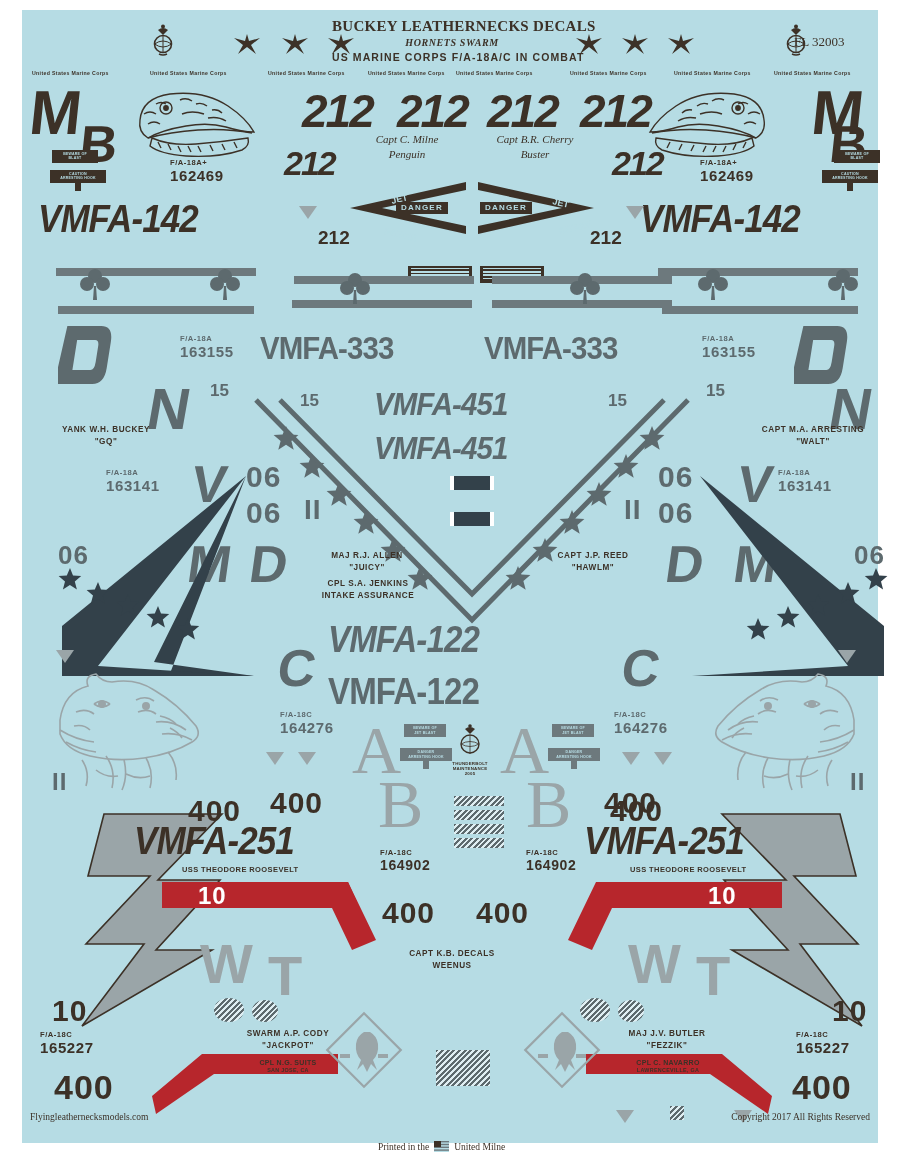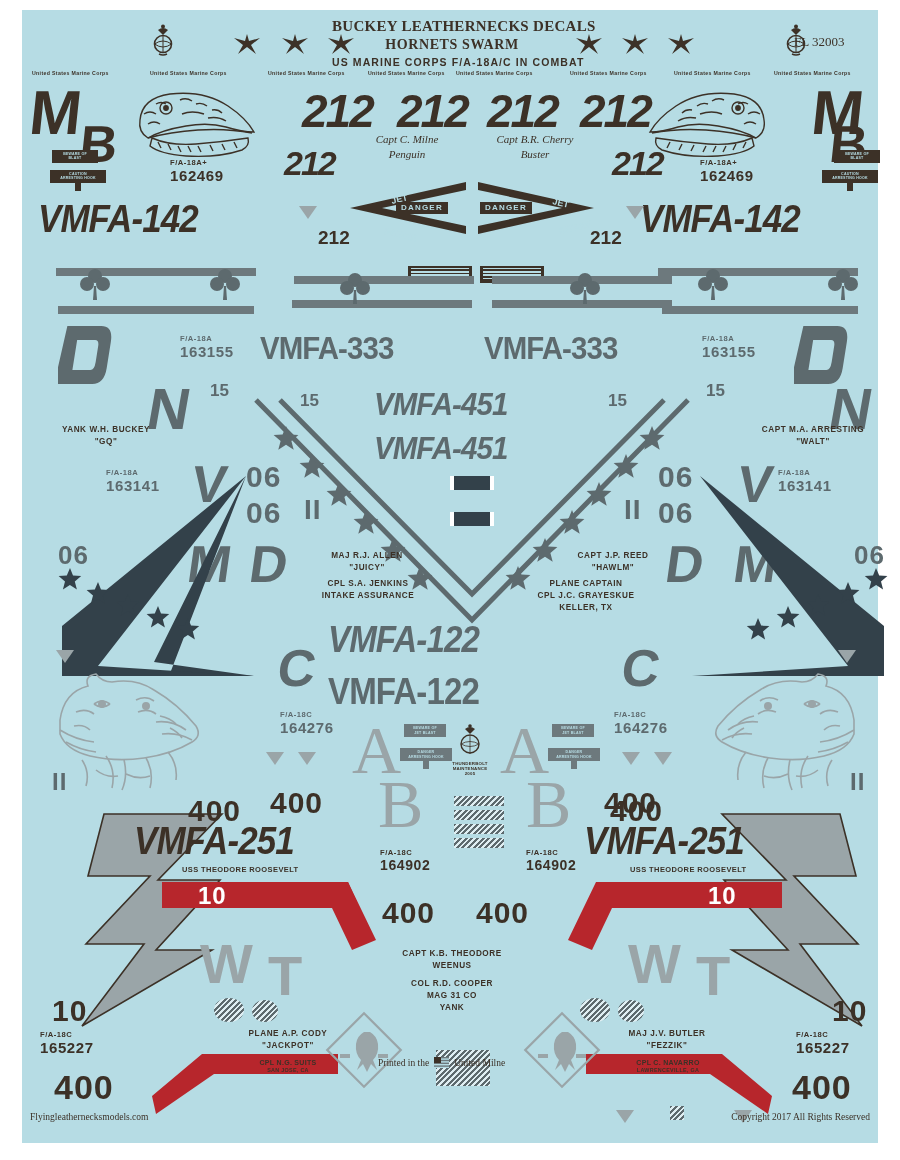--- a/index.html
+++ b/index.html
@@ -18,21 +18,21 @@
   .sq-title{font-size:40px;font-weight:700;font-style:italic;letter-spacing:-1px;line-height:1;white-space:nowrap;transform:scaleX(0.92);transform-origin:left center;}
   .sq-title2{font-size:40px;font-weight:700;letter-spacing:-1px;line-height:1;white-space:nowrap;transform:scaleX(0.92);transform-origin:left center;}
   .bignum{font-size:46px;font-weight:700;font-style:italic;line-height:1;letter-spacing:-2px;white-space:nowrap;}
   .midnum{font-size:34px;font-weight:700;font-style:italic;line-height:1;letter-spacing:-2px;}
   .smnum{font-size:19px;font-weight:700;line-height:1;letter-spacing:0px;}
   .tiny{font-size:7.5px;font-weight:700;letter-spacing:0.4px;line-height:1.25;white-space:nowrap;}
   .nano{font-size:4.4px;font-weight:700;letter-spacing:0.2px;line-height:1.15;white-space:nowrap;}
   .modex{font-size:24px;font-weight:700;line-height:1;letter-spacing:1px;}
   .bigletter{font-size:62px;font-weight:700;line-height:1;}
   .hdr1{font-size:15px;font-weight:600;letter-spacing:0.3px;white-space:nowrap;}
-  .hdr2{font-size:14px;font-weight:600;letter-spacing:0.6px;white-space:nowrap;}
+  .hdr2{font-size:10px;font-weight:600;font-style:italic;letter-spacing:0.6px;white-space:nowrap;}
   .hdr3{font-size:10.5px;font-weight:700;letter-spacing:1.1px;white-space:nowrap;}
   .usmc{font-size:5.2px;font-weight:700;letter-spacing:0.35px;white-space:nowrap;}
   .pilot{font-size:8.2px;font-weight:700;letter-spacing:0.55px;line-height:1.45;text-align:center;white-space:nowrap;}
   .pilot-s{font-size:5.4px;font-weight:700;letter-spacing:0.3px;line-height:1.35;text-align:center;white-space:nowrap;}
   .sername{font-size:11px;font-weight:600;letter-spacing:0.6px;line-height:1.2;white-space:nowrap;}
   .sertype{font-size:7.6px;font-weight:700;letter-spacing:0.5px;white-space:nowrap;}
   .scriptname{font-family:"Liberation Serif",serif;font-style:italic;font-size:11px;line-height:1.35;text-align:center;white-space:nowrap;}
   .footer{font-family:"Liberation Serif",serif;font-size:9.5px;color:#3c3127;white-space:nowrap;}
 
   .dangerbox{background:#3c3127;color:#b6dce4;font-size:8px;font-weight:700;letter-spacing:1.2px;padding:2px 5px;line-height:1;}
@@ -413,25 +413,22 @@
         </g>
       </svg>
     </div>
 
     <div class="abs pilot brown" style="left:280px;top:540px;width:130px;">
       <span>MAJ R.J. ALLEN</span><br><span>"JUICY"</span>
     </div>
     <div class="abs pilot brown" style="left:276px;top:568px;width:140px;">
       <span>CPL S.A. JENKINS</span><br><span>INTAKE ASSURANCE</span>
     </div>
-    <div class="abs pilot brown" style="left:526px;top:540px;width:130px;">
+    <div class="abs pilot brown" style="left:506px;top:540px;width:130px;">
       <span>CAPT J.P. REED</span><br><span>"HAWLM"</span>
-    </div>
-    <div class="abs pilot brown" style="left:486px;top:568px;width:156px;">
-      <span>PLANE CAPTAIN</span><br><span>CPL J.C. GRAYESKUE</span><br><span>KELLER, TX</span>
     </div>
 
     <div class="abs sq-title grey" style="left:306px;top:612px;font-size:36px;">VMFA-122</div>
     <div class="abs sq-title2 grey" style="left:306px;top:664px;font-size:36px;">VMFA-122</div>
 
     <div class="abs" style="left:258px;top:700px;">
       <div class="sertype grey">F/A-18C</div>
       <div class="sername grey" style="font-size:15px;">164276</div>
     </div>
     <div class="abs" style="left:592px;top:700px;">
@@ -595,28 +592,25 @@
     <div class="abs bigletter ltgrey" style="left:246px;top:938px;font-size:56px;">T</div>
     <div class="abs bigletter ltgrey" style="left:606px;top:926px;font-size:56px;">W</div>
     <div class="abs bigletter ltgrey" style="left:674px;top:938px;font-size:56px;">T</div>
 
     <div class="abs hatch" style="left:192px;top:988px;width:30px;height:24px;border-radius:50%;"></div>
     <div class="abs hatch" style="left:230px;top:990px;width:26px;height:22px;border-radius:50%;"></div>
     <div class="abs hatch" style="left:558px;top:988px;width:30px;height:24px;border-radius:50%;"></div>
     <div class="abs hatch" style="left:596px;top:990px;width:26px;height:22px;border-radius:50%;"></div>
 
     <div class="abs pilot brown" style="left:360px;top:938px;width:140px;">
-      <span>CAPT K.B. THEODORE</span><br><span>WEENUS</span>
-    </div>
-    <div class="abs pilot brown" style="left:362px;top:968px;width:136px;">
-      <span>COL R.D. COOPER</span><br><span>MAG 31 CO</span><br><span>YANK</span>
+      <span>CAPT K.B. DECALS</span><br><span>WEENUS</span>
     </div>
 
     <div class="abs pilot brown" style="left:196px;top:1018px;width:140px;">
-      <span>PLANE A.P. CODY</span><br><span>"JACKPOT"</span>
+      <span>SWARM A.P. CODY</span><br><span>"JACKPOT"</span>
     </div>
     <div class="abs pilot-s brown" style="left:200px;top:1048px;width:132px;">
       <span style="font-size:7px;">CPL N.G. SUITS</span><br><span>SAN JOSE, CA</span>
     </div>
     <div class="abs pilot brown" style="left:570px;top:1018px;width:150px;">
       <span>MAJ J.V. BUTLER</span><br><span>"FEZZIK"</span>
     </div>
     <div class="abs pilot-s brown" style="left:576px;top:1048px;width:140px;">
       <span style="font-size:7px;">CPL C. NAVARRO</span><br><span>LAWRENCEVILLE, GA</span>
     </div>
@@ -657,21 +651,21 @@
     </div>
 
     <div class="abs modex brown" style="left:32px;top:1060px;font-size:34px;">400</div>
     <div class="abs modex brown" style="left:770px;top:1060px;font-size:34px;">400</div>
 
     <div class="abs tri" style="left:594px;top:1100px;"></div>
     <div class="abs tri" style="left:712px;top:1100px;"></div>
     <div class="abs hatch" style="left:648px;top:1096px;width:14px;height:14px;"></div>
 
     <div class="abs footer" style="left:8px;top:1102px;">Flyingleathernecksmodels.com</div>
-    <div class="abs" style="left:356px;top:1044px;display:flex;align-items:center;gap:5px;">
+    <div class="abs" style="left:356px;top:1128px;display:flex;align-items:center;gap:5px;">
       <span class="footer">Printed in the</span>
       <span><svg width="15" height="11" viewBox="0 0 15 11">
             <rect width="15" height="11" fill="#b6dce4"></rect>
             <g fill="#6d797d">
               <rect y="0" width="15" height="1.4"></rect>
               <rect y="2.8" width="15" height="1.4"></rect>
               <rect y="5.6" width="15" height="1.4"></rect>
               <rect y="8.4" width="15" height="1.4"></rect>
             </g>
             <rect width="7" height="6" fill="#3c3127"></rect>

